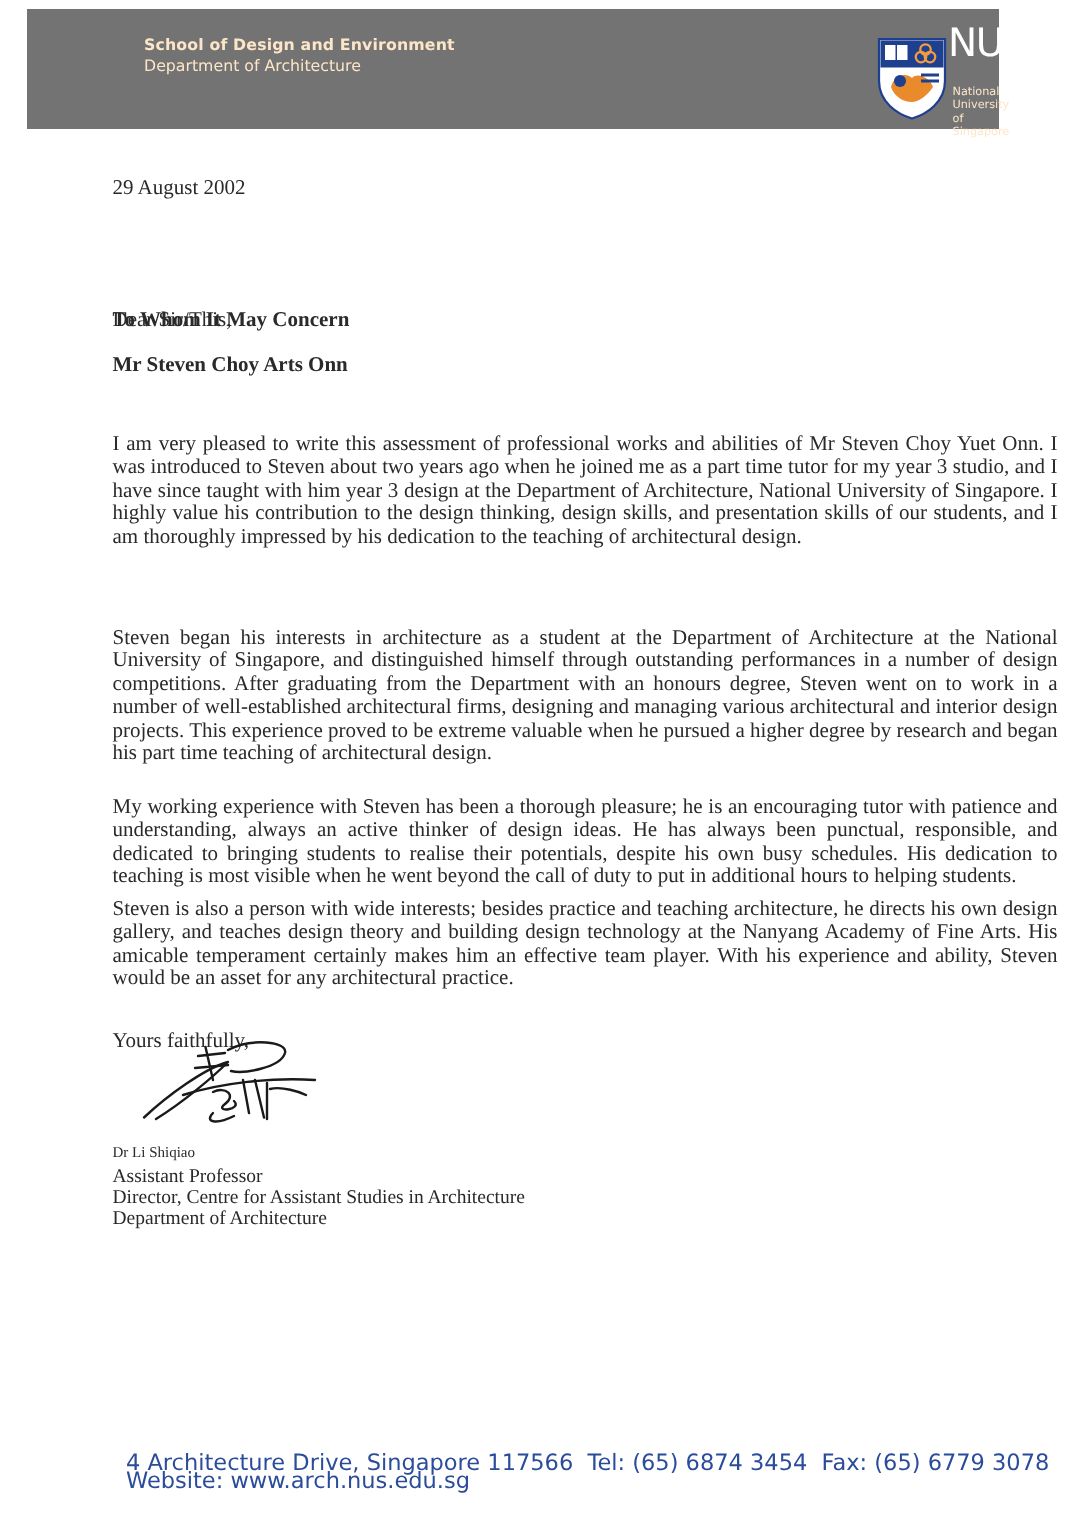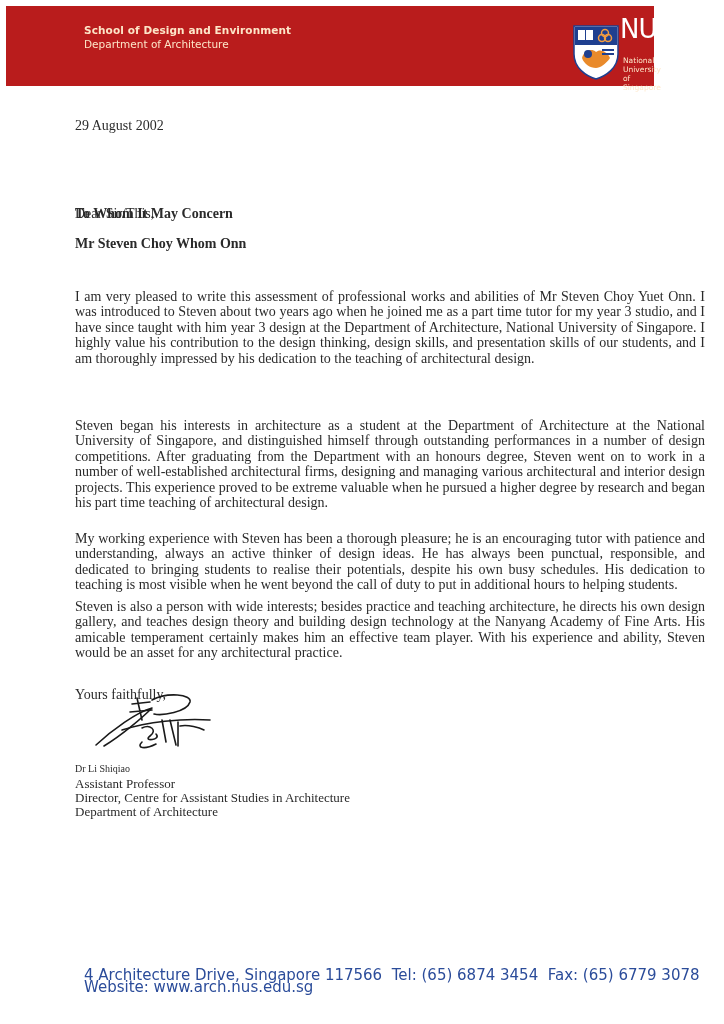--- a/index.html
+++ b/index.html
@@ -1,19 +1,19 @@
 <!DOCTYPE html>
 <html><head>
 <meta charset="utf-8">
 <style>
   html, body { margin: 0; padding: 0; background: #ffffff; }
   body { width: 724px; height: 1024px; position: relative; overflow: hidden; }
   .letterhead {
-    position: absolute; left: 6px; top: 6px; width: 648px; height: 80px;
-    background: #b91c1c;
+    position: absolute; left: 18px; top: 6px; width: 648px; height: 80px;
+    background: #737373;
   }
   .lh-school {
     position: absolute; left: 78px; top: 18px;
     font-family: "DejaVu Sans", sans-serif; font-size: 10.5px; font-weight: bold;
     color: #fde6c8; letter-spacing: 0.1px;
   }
   .lh-dept {
     position: absolute; left: 78px; top: 32px;
     font-family: "DejaVu Sans", sans-serif; font-size: 10.5px;
     color: #fde6c8;
@@ -78,21 +78,21 @@
   <div class="nus-word">NUS</div>
   <div class="nus-sub">
     <div>National University</div>
     <div>of Singapore</div>
   </div>
 </div>
 
 <div class="doc abs date">29 August 2002</div>
 <div class="doc abs subject">To Whom It May Concern</div>
 <div class="doc abs salutation">Dear Sir/This,</div>
-<div class="doc abs re">Mr Steven Choy Whom Onn</div>
+<div class="doc abs re">Mr Steven Choy Arts Onn</div>
 
 <p class="doc para p1">I am very pleased to write this assessment of professional works and abilities of Mr Steven Choy Yuet Onn. I was introduced to Steven about two years ago when he joined me as a part time tutor for my year 3 studio, and I have since taught with him year 3 design at the Department of Architecture, National University of Singapore. I highly value his contribution to the design thinking, design skills, and presentation skills of our students, and I am thoroughly impressed by his dedication to the teaching of architectural design.</p>
 <p class="doc para p2">Steven began his interests in architecture as a student at the Department of Architecture at the National University of Singapore, and distinguished himself through outstanding performances in a number of design competitions. After graduating from the Department with an honours degree, Steven went on to work in a number of well-established architectural firms, designing and managing various architectural and interior design projects. This experience proved to be extreme valuable when he pursued a higher degree by research and began his part time teaching of architectural design.</p>
 <p class="doc para p3">My working experience with Steven has been a thorough pleasure; he is an encouraging tutor with patience and understanding, always an active thinker of design ideas. He has always been punctual, responsible, and dedicated to bringing students to realise their potentials, despite his own busy schedules. His dedication to teaching is most visible when he went beyond the call of duty to put in additional hours to helping students.</p>
 <p class="doc para p4">Steven is also a person with wide interests; besides practice and teaching architecture, he directs his own design gallery, and teaches design theory and building design technology at the Nanyang Academy of Fine Arts. His amicable temperament certainly makes him an effective team player. With his experience and ability, Steven would be an asset for any architectural practice.</p>
 
 <div class="doc abs closing">Yours faithfully,</div>
 
 <svg class="signature" viewBox="0 0 125 62">
   <g fill="none" stroke="#1a1a1a" stroke-width="1.6" stroke-linecap="round" stroke-linejoin="round">

